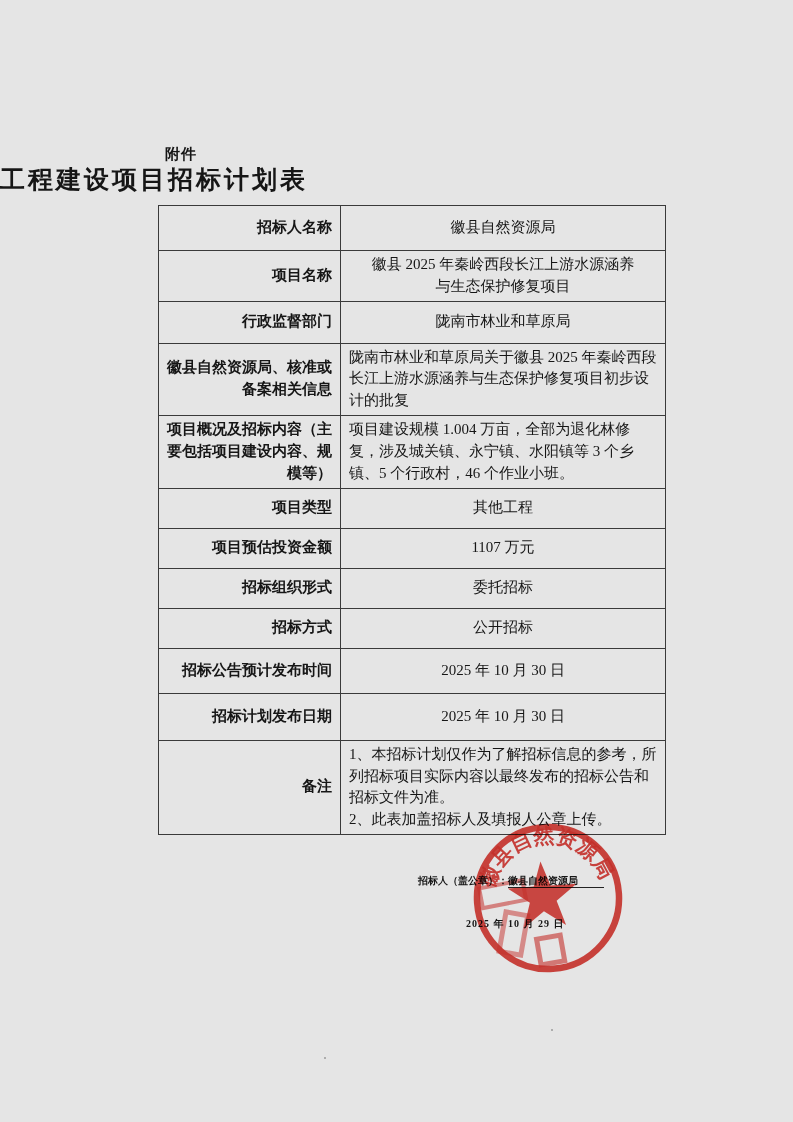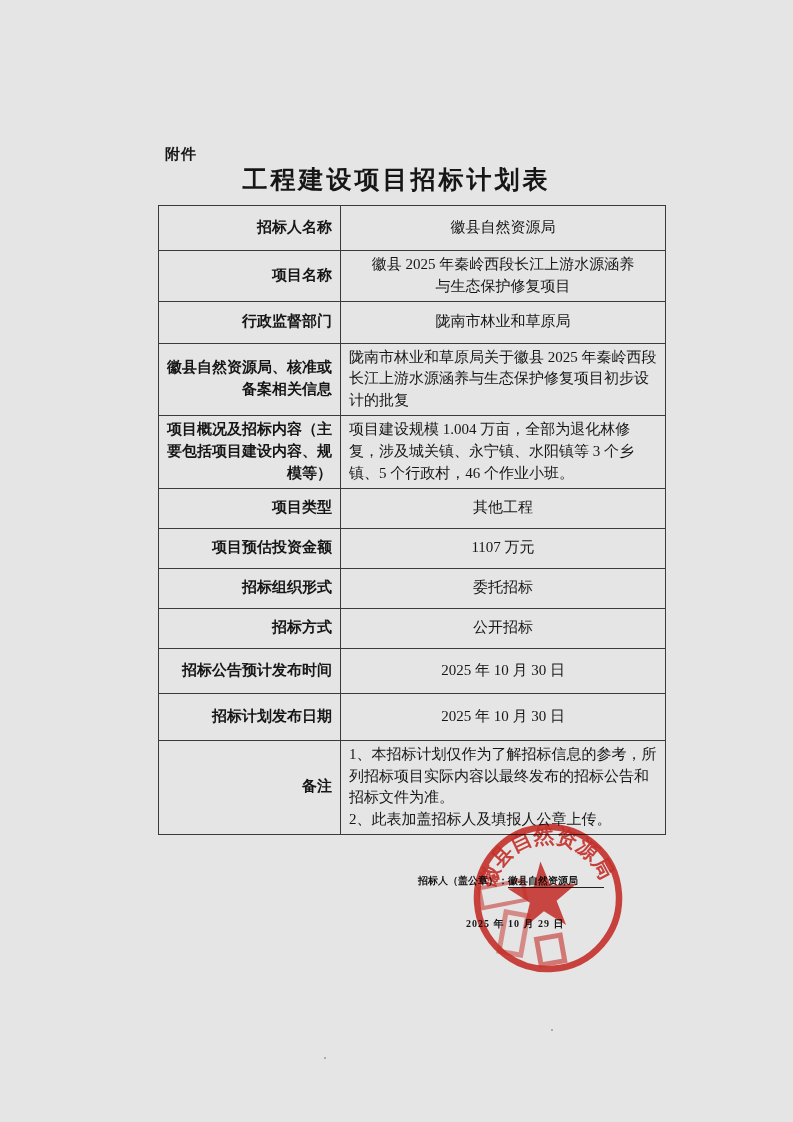--- a/index.html
+++ b/index.html
@@ -22,21 +22,21 @@
     top: 145px;
     font-size: 15px;
     font-weight: 700;
     letter-spacing: 1px;
   }
   #doc-title {
     position: absolute;
     left: 0;
     top: 163px;
     width: 100%;
-    text-align: center;
+    text-align: left;
     font-size: 25px;
     font-weight: 700;
     letter-spacing: 3px;
   }
   #tender-table-wrap {
     position: absolute;
     left: 158px;
     top: 205px;
     width: 508px;
   }

